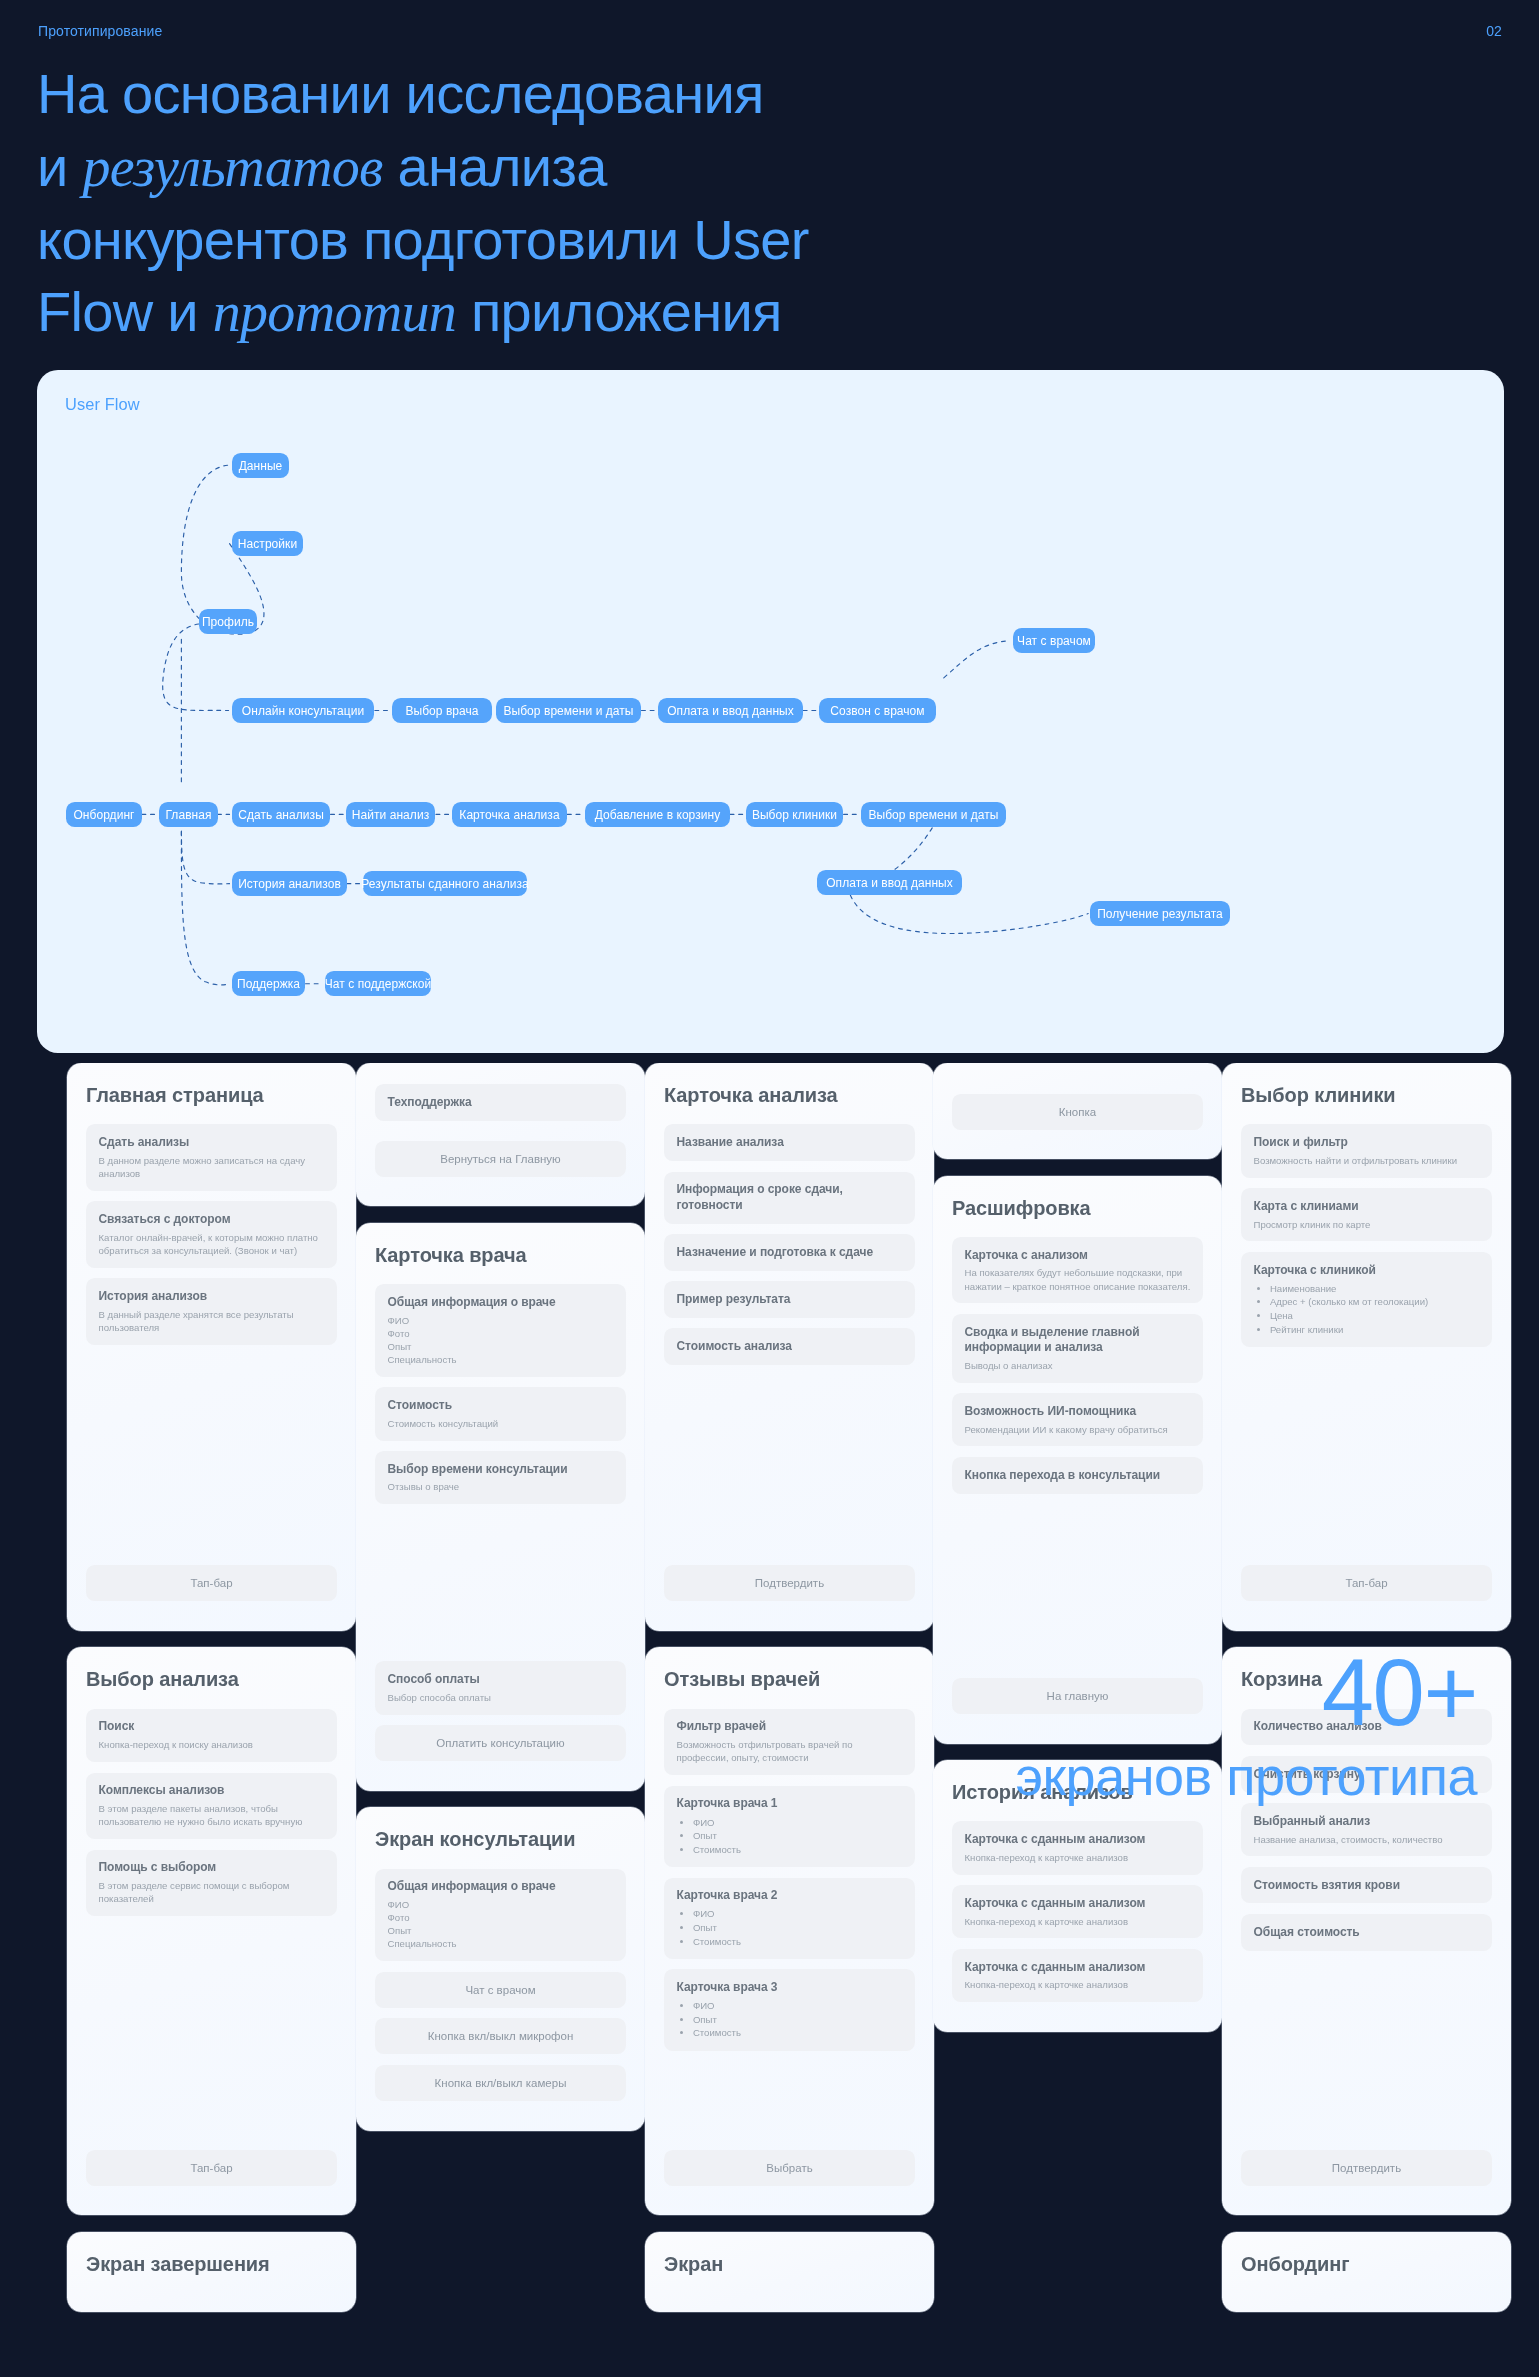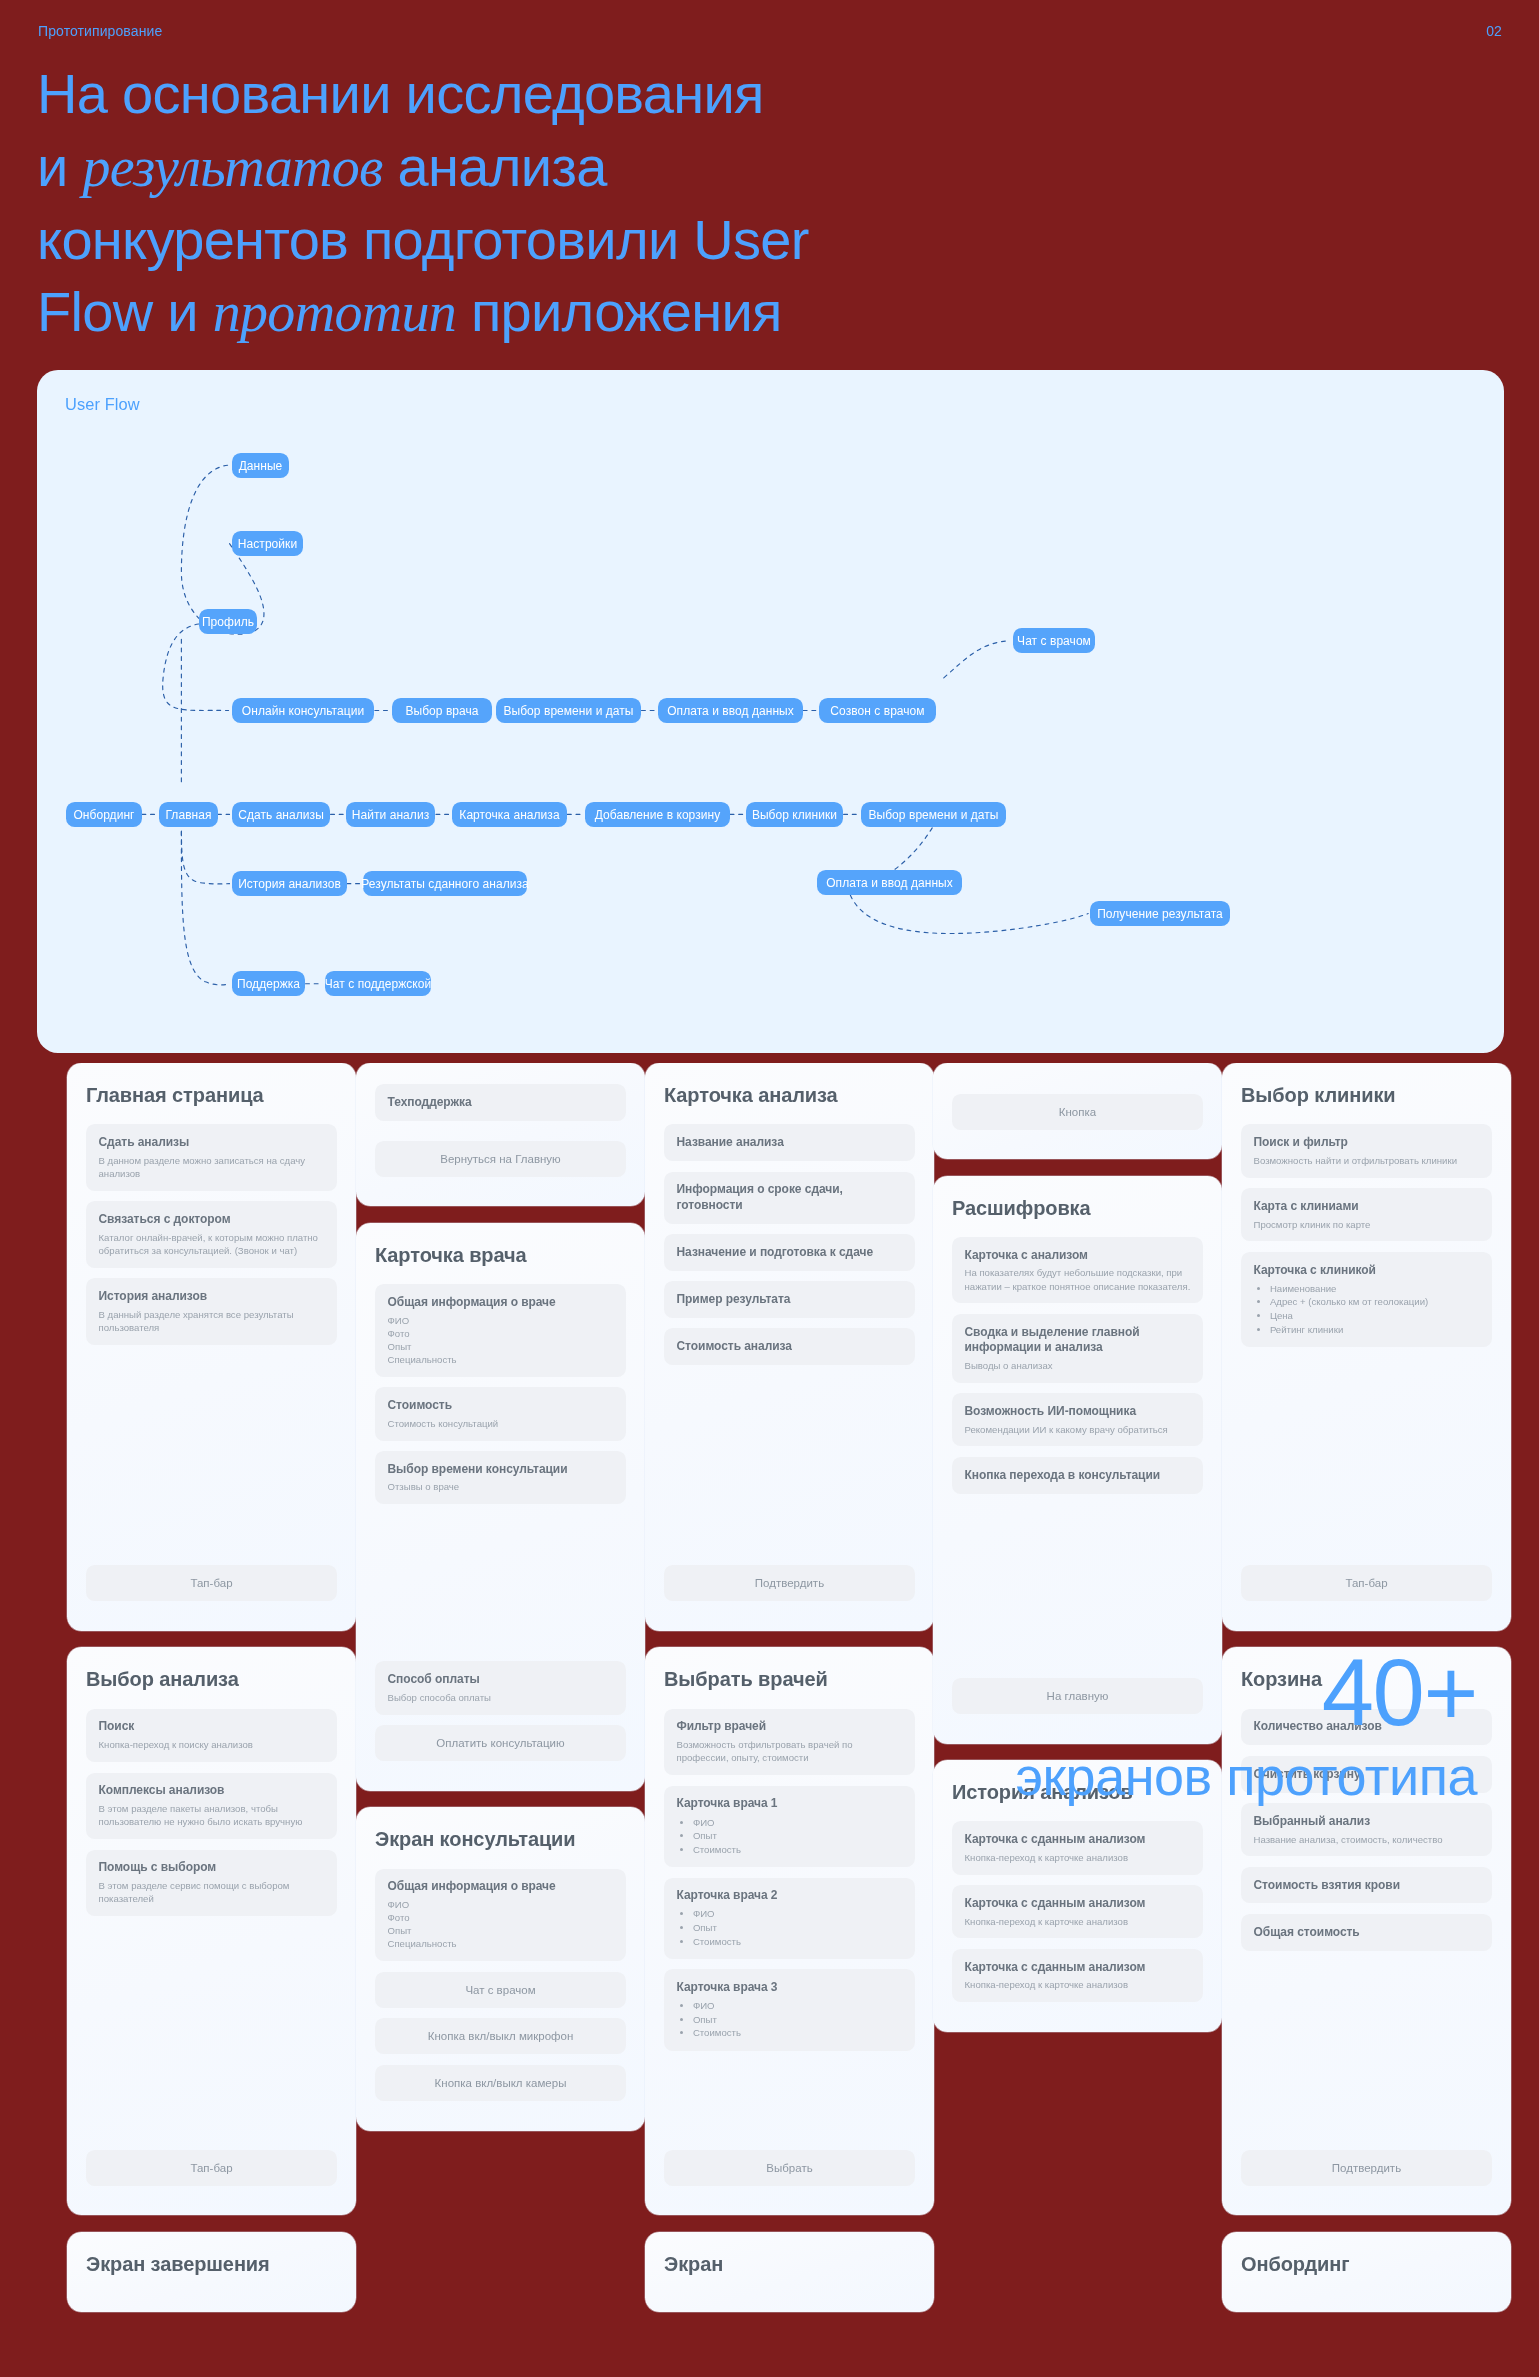--- a/index.html
+++ b/index.html
@@ -8,21 +8,21 @@
     width: 1540px;
     height: 2377px;
     background: #ffffff;
     font-family: "Liberation Sans", "DejaVu Sans", sans-serif;
     overflow: hidden;
   }
   #page {
     position: relative;
     width: 1540px;
     height: 2377px;
-    background: #7f1d1d;
+    background: #0f172a;
     overflow: hidden;
   }
 
   
   .hdr {
     position: absolute;
     top: 23px; left: 38px; right: 38px;
     display: flex; justify-content: space-between; align-items: baseline;
   }
   .hdr-label, .hdr-page {
@@ -354,21 +354,21 @@
           <div class="blk">
             <div class="bt">Пример результата</div>
           </div>
           <div class="blk">
             <div class="bt">Стоимость анализа</div>
           </div>
           <div class="spacer"></div>
           <div class="btn">Подтвердить</div>
         </div>
         <div class="screen tall">
-          <h3>Выбрать врачей</h3>
+          <h3>Отзывы врачей</h3>
           <div class="blk">
             <div class="bt">Фильтр врачей</div>
             <div class="bd">Возможность отфильтровать врачей по профессии, опыту, стоимости</div>
           </div>
           <div class="blk">
             <div class="bt">Карточка врача 1</div>
             <ul>
               <li>ФИО</li>
               <li>Опыт</li>
               <li>Стоимость</li>

